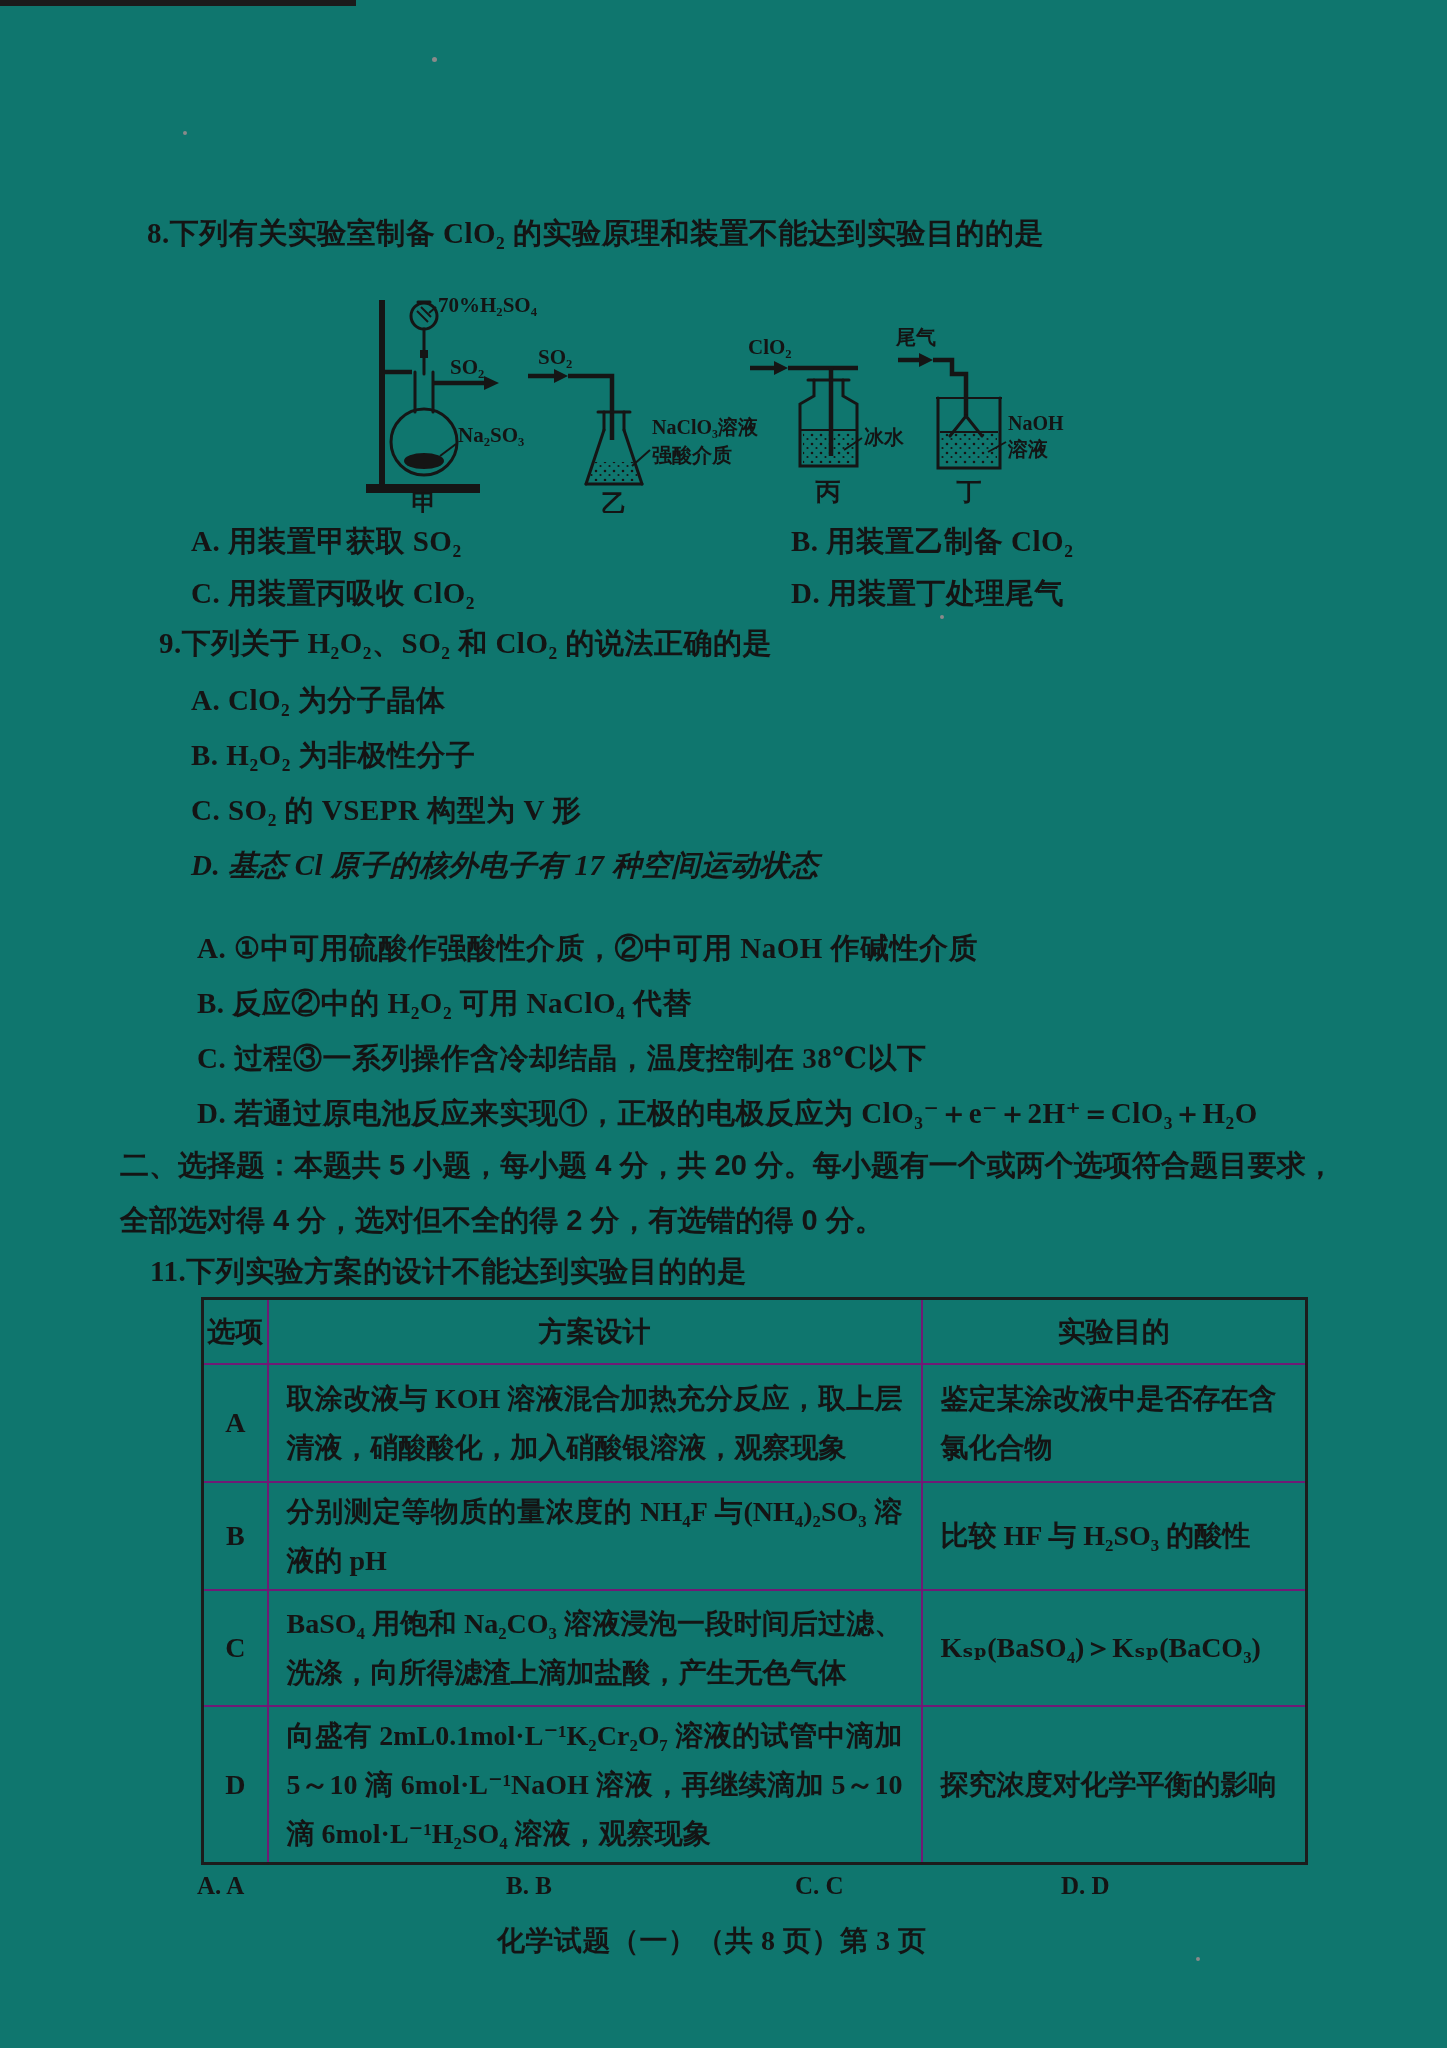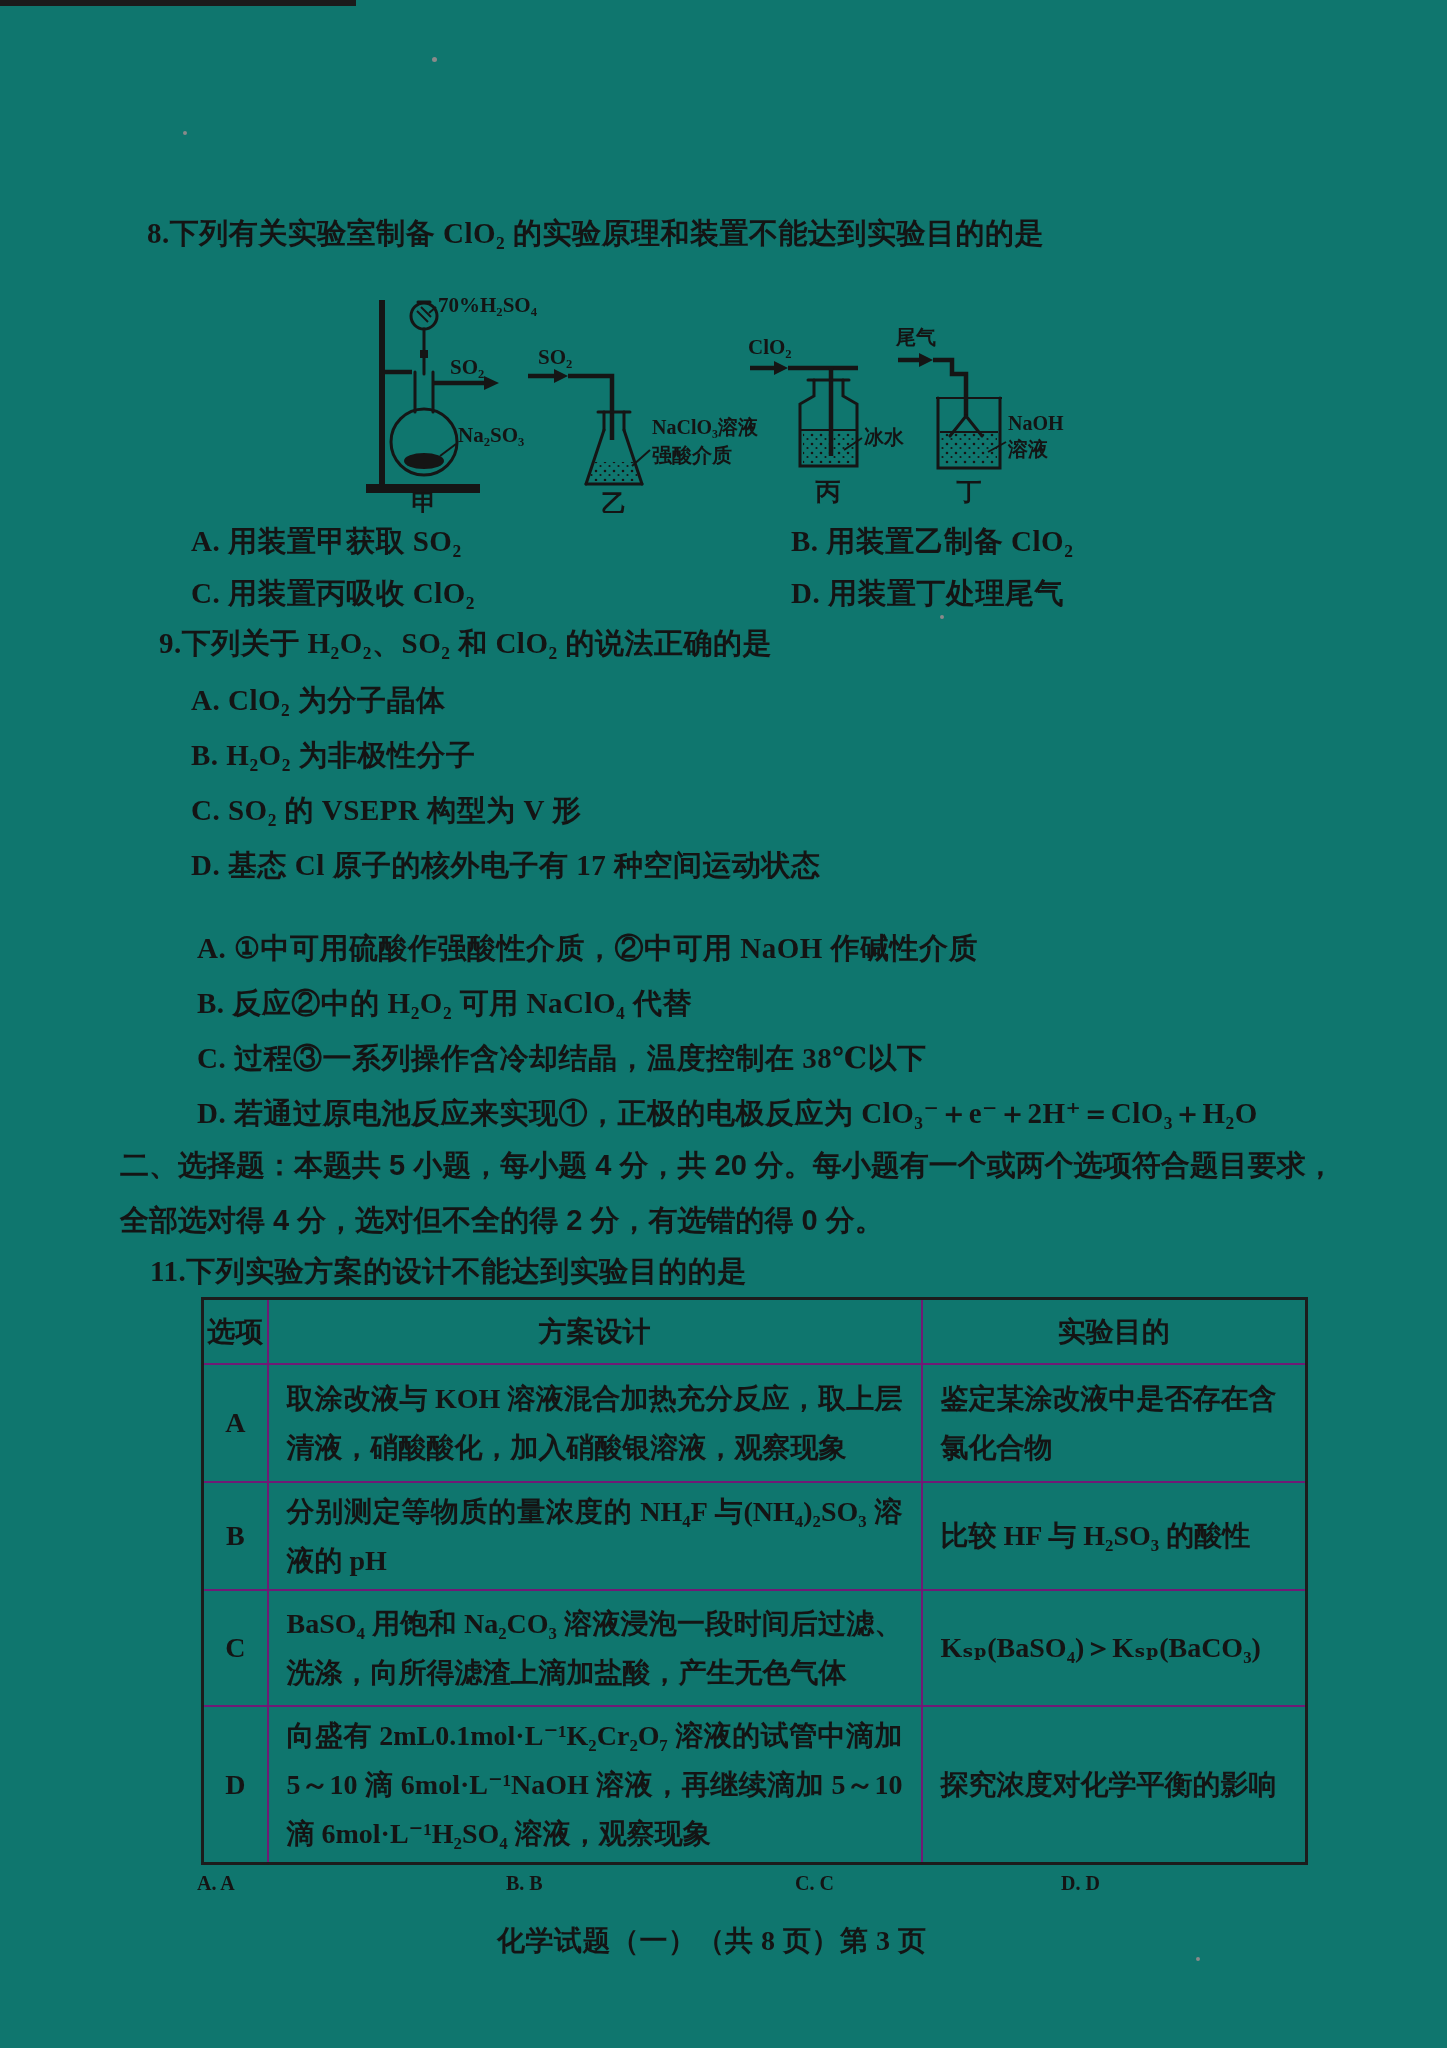--- a/index.html
+++ b/index.html
@@ -4,21 +4,21 @@
 <style>
   html,body{margin:0;padding:0;background:#d8d8d8;}
   .page{
     position:relative;width:1447px;height:2048px;margin:0 auto;
     background:#0f766e;overflow:hidden;color:#141414;
     font-family:"Liberation Serif","DejaVu Serif",serif;
   }
   .line{position:absolute;white-space:nowrap;font-size:29px;font-weight:600;letter-spacing:0.5px;color:#141414;}
   .sec{font-family:"Liberation Sans","DejaVu Sans",sans-serif;font-weight:700;font-size:29px;letter-spacing:0;}
   .footer{font-size:28px;font-weight:600;}
-  .answers span{position:absolute;font-size:20px;font-weight:600;white-space:nowrap;}
+  .answers span{position:absolute;font-size:25px;font-weight:600;white-space:nowrap;}
   
   table.q11{
     position:absolute;left:201px;top:1297px;width:1104px;
     border-collapse:collapse;table-layout:fixed;
     font-size:28px;font-weight:600;color:#141414;
   }
   table.q11 td,table.q11 th{
     border:2px solid #701a75;vertical-align:middle;
     line-height:49px;padding:4px 18px;
   }
@@ -142,21 +142,21 @@
 
   <div class="line" style="left:191px;top:522px;">A. 用装置甲获取 SO₂</div>
   <div class="line" style="left:791px;top:522px;">B. 用装置乙制备 ClO₂</div>
   <div class="line" style="left:191px;top:574px;">C. 用装置丙吸收 ClO₂</div>
   <div class="line" style="left:791px;top:574px;">D. 用装置丁处理尾气</div>
 
   <div class="line" style="left:159px;top:624px;">9.下列关于 H₂O₂、SO₂ 和 ClO₂ 的说法正确的是</div>
   <div class="line" style="left:191px;top:681px;">A. ClO₂ 为分子晶体</div>
   <div class="line" style="left:191px;top:736px;">B. H₂O₂ 为非极性分子</div>
   <div class="line" style="left:191px;top:791px;">C. SO₂ 的 VSEPR 构型为 V 形</div>
-  <div class="line" style="left:191px;top:846px;">D. 基态 Cl 原子的核外电子有 17 种空间运动状态</div>
+  <div class="line" style="left:191px;top:846px;font-style:italic;">D. 基态 Cl 原子的核外电子有 17 种空间运动状态</div>
 
   <div class="line" style="left:197px;top:984px;">B. 反应②中的 H₂O₂ 可用 NaClO₄ 代替</div>
   <div class="line" style="left:197px;top:929px;">A. ①中可用硫酸作强酸性介质，②中可用 NaOH 作碱性介质</div>
   <div class="line" style="left:197px;top:1039px;">C. 过程③一系列操作含冷却结晶，温度控制在 38℃以下</div>
   <div class="line" style="left:197px;top:1094px;">D. 若通过原电池反应来实现①，正极的电极反应为 ClO₃⁻＋e⁻＋2H⁺＝ClO₃＋H₂O</div>
 
   <div class="line sec" style="left:120px;top:1146px;">二、选择题：本题共 5 小题，每小题 4 分，共 20 分。每小题有一个或两个选项符合题目要求，</div>
   <div class="line sec" style="left:120px;top:1201px;">全部选对得 4 分，选对但不全的得 2 分，有选错的得 0 分。</div>
 
   <div class="line" style="left:150px;top:1252px;">11.下列实验方案的设计不能达到实验目的的是</div>

